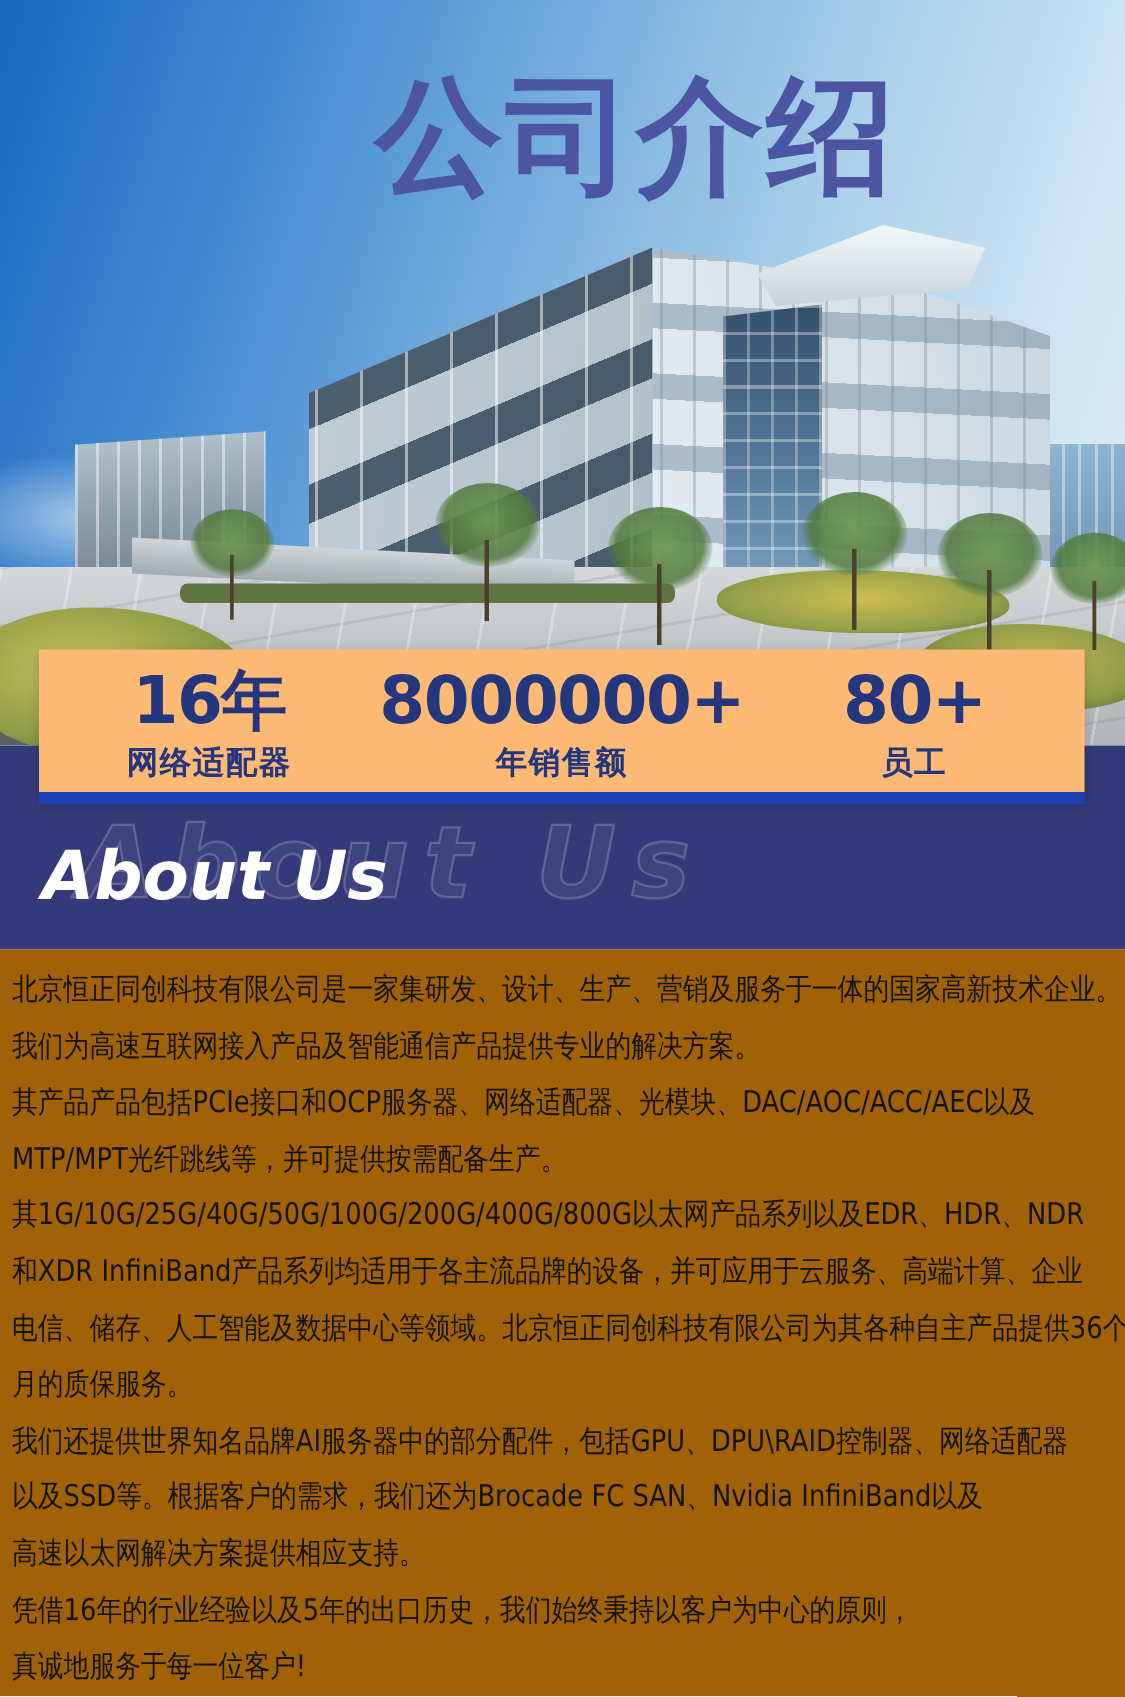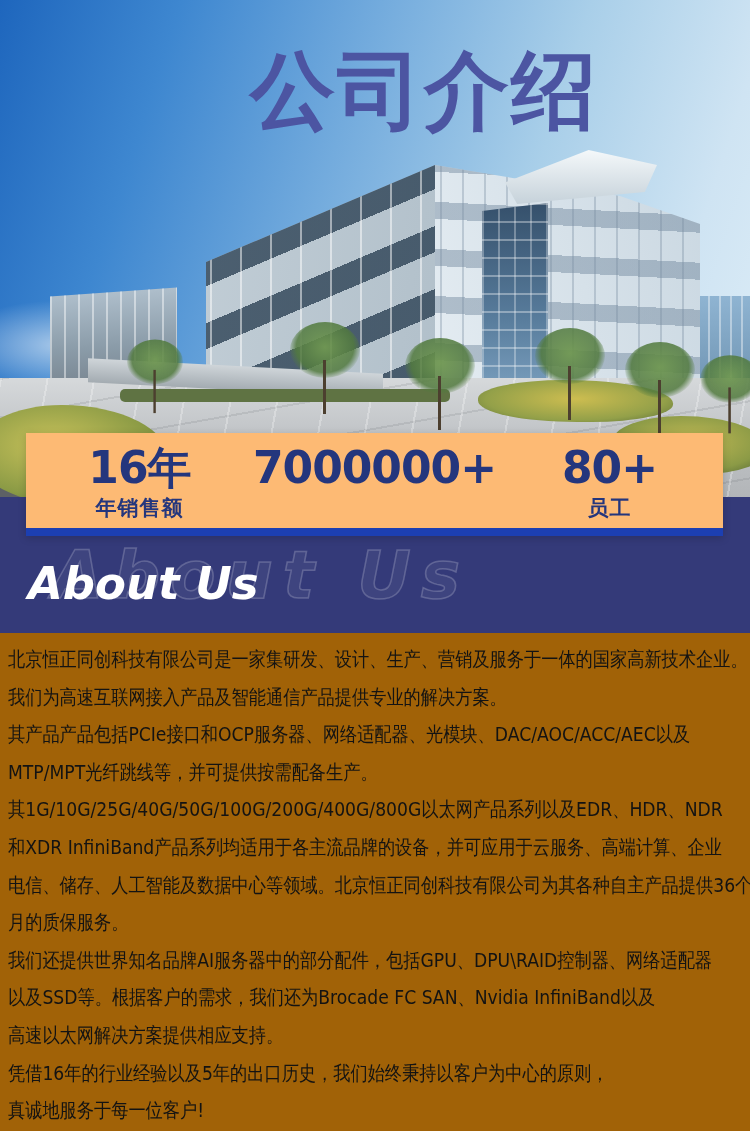--- a/index.html
+++ b/index.html
@@ -139,24 +139,25 @@
 
     <div class="about-banner">
       <div class="about-watermark">About Us</div>
       <div class="about-heading">About Us</div>
     </div>
 
     <div class="stats-card">
       <div class="stats-white">
         <div class="stat-item">
           <div class="stat-value">16年</div>
-          <div class="stat-label">年销售额</div>
+          <div class="stat-label">网络适配器</div>
         </div>
         <div class="stat-item">
-          <div class="stat-value">7000000+</div>
+          <div class="stat-value">8000000+</div>
+          <div class="stat-label">年销售额</div>
         </div>
         <div class="stat-item">
           <div class="stat-value">80+</div>
           <div class="stat-label">员工</div>
         </div>
       </div>
       <div class="stats-strip"></div>
     </div>
 
   </div>

